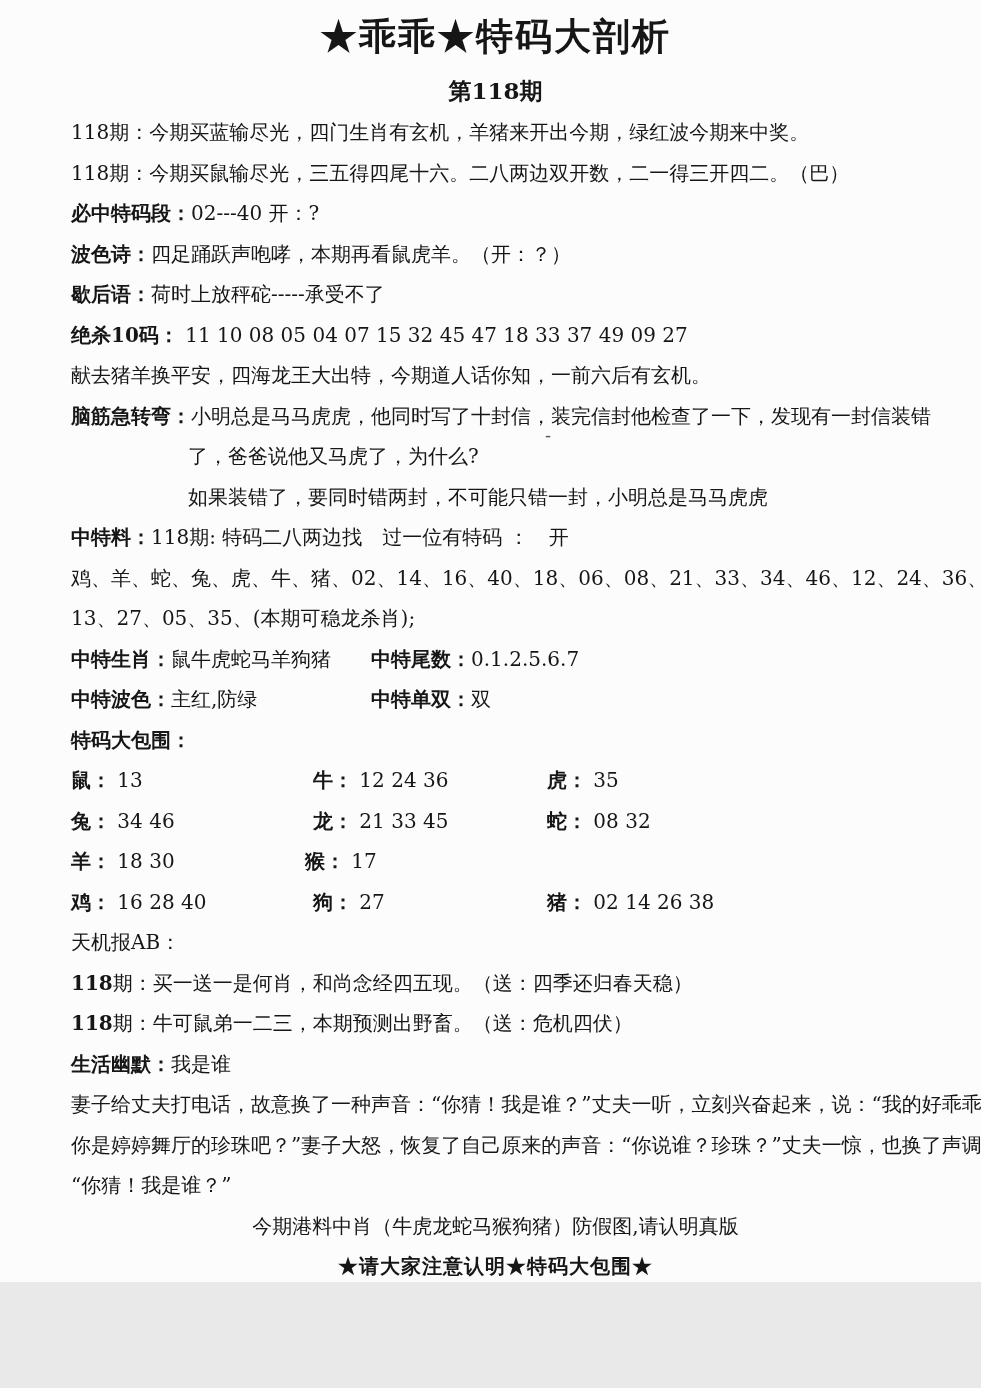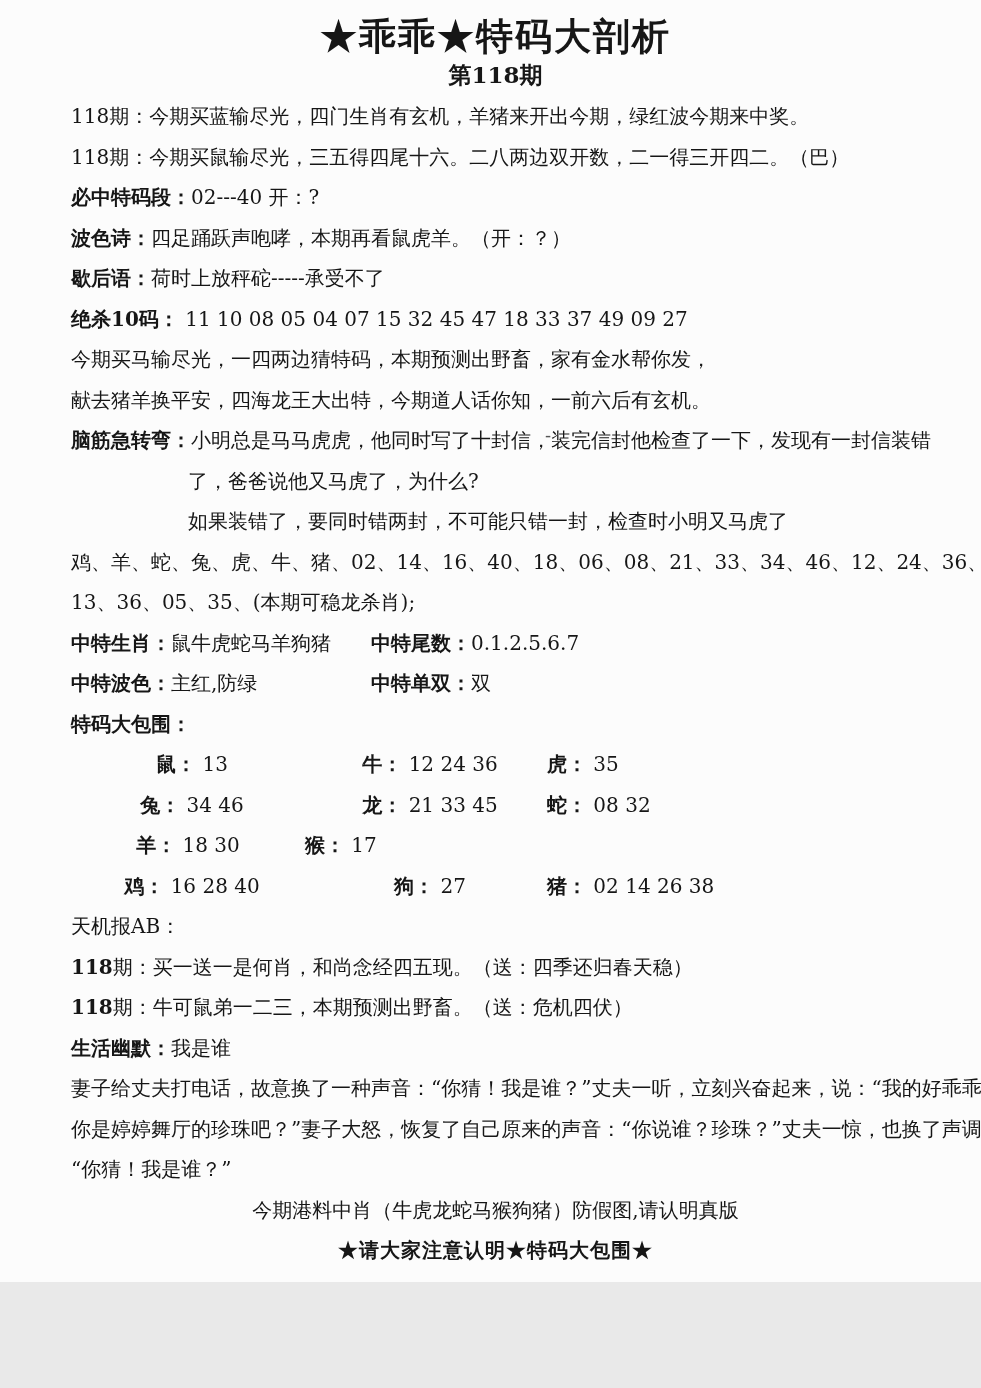--- a/index.html
+++ b/index.html
@@ -19,33 +19,33 @@
     font-weight:bold;
     letter-spacing:2px;
     line-height:44px;
     margin:0;
   }
   .doc-issue{
     text-align:center;
     font-size:23px;
     font-weight:bold;
     line-height:34px;
-    margin:0 0 6px 0;
+    margin:16px 0 6px 0;
   }
   .line{
     font-size:20px;
     line-height:37.5px;
     margin:3px;
     white-space:nowrap;
   }
   .lbl{font-weight:600;}
   .indent{padding-left:117px;}
   .pair{display:flex;}
   .pair .col1{width:300px;flex:0 0 300px;}
-  .trow{display:flex;text-align:center;}
+  .trow{display:flex;}
   .trow .c1{width:242px;flex:0 0 242px;}
   .trow .c2{width:234px;flex:0 0 234px;}
   .bold118 .lbl{font-weight:bold;}
   .center{text-align:center;white-space:normal;}
   .footer-bold{font-weight:bold;letter-spacing:1px;}
   .artifact{
     position:absolute;
     left:545px;top:425px;
     font-size:18px;color:#555;
   }
@@ -60,30 +60,30 @@
     <div class="doc-issue">第118期</div>
 
     <p class="line"><span>118期：</span><span>今期买蓝输尽光，四门生肖有玄机，羊猪来开出今期，绿红波今期来中奖。</span></p>
     <p class="line"><span>118期：</span><span>今期买鼠输尽光，三五得四尾十六。二八两边双开数，二一得三开四二。（巴）</span></p>
 
     <p class="line"><span class="lbl">必中特码段：</span><span>02---40 开：?</span></p>
     <p class="line"><span class="lbl">波色诗：</span><span>四足踊跃声咆哮，本期再看鼠虎羊。（开：？）</span></p>
     <p class="line"><span class="lbl">歇后语：</span><span>荷时上放秤砣-----承受不了</span></p>
     <p class="line"><span class="lbl">绝杀10码：</span> <span>11 10 08 05 04 07 15 32 45 47 18 33 37 49 09 27</span></p>
 
-    <p class="line">今期买马输尽光，一四两边猜特码，本期预测出野畜，家有金水帮你发，</p>
     <p class="line">献去猪羊换平安，四海龙王大出特，今期道人话你知，一前六后有玄机。</p>
 
     <p class="line"><span class="lbl">脑筋急转弯：</span><span>小明总是马马虎虎，他同时写了十封信，装完信封他检查了一下，发现有一封信装错</span></p>
     <p class="line indent">了，爸爸说他又马虎了，为什么?</p>
-    <p class="line indent">如果装错了，要同时错两封，不可能只错一封，检查时小明又马虎了</p>
+    <p class="line indent">如果装错了，要同时错两封，不可能只错一封，小明总是马马虎虎</p>
 
+    <p class="line"><span class="lbl">中特料：</span><span>118期: 特码二八两边找　过一位有特码 ：　开</span></p>
 
     <p class="line">鸡、羊、蛇、兔、虎、牛、猪、02、14、16、40、18、06、08、21、33、34、46、12、24、36、</p>
-    <p class="line">13、36、05、35、(本期可稳龙杀肖);</p>
+    <p class="line">13、27、05、35、(本期可稳龙杀肖);</p>
 
     <p class="line pair">
       <span class="col1"><span class="lbl">中特生肖：</span><span>鼠牛虎蛇马羊狗猪</span></span>
       <span><span class="lbl">中特尾数：</span><span>0.1.2.5.6.7</span></span>
     </p>
     <p class="line pair">
       <span class="col1"><span class="lbl">中特波色：</span><span>主红,防绿</span></span>
       <span><span class="lbl">中特单双：</span><span>双</span></span>
     </p>
 

